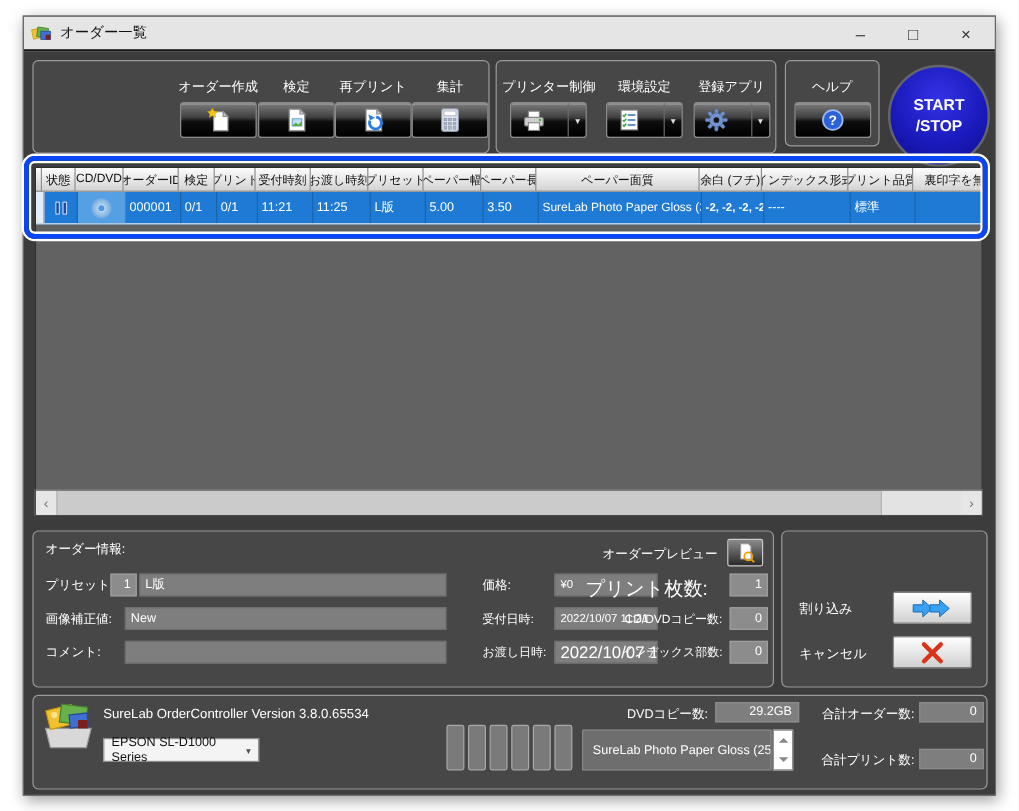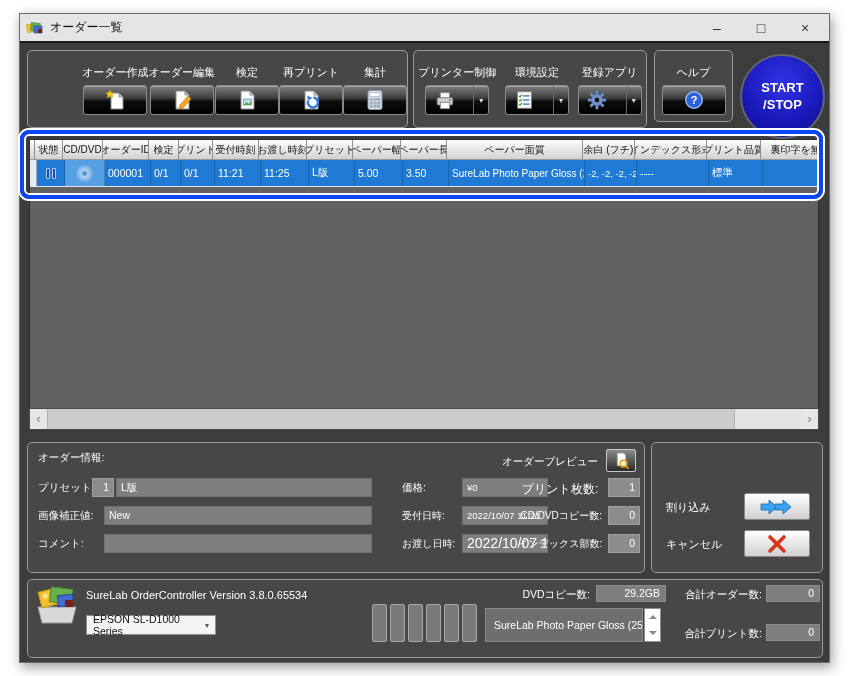--- a/index.html
+++ b/index.html
@@ -64,21 +64,21 @@
   .tcell { border-right:1px solid rgba(0,0,0,.18); display:flex; align-items:center;
     font-size:10.5px; padding:0 3px; white-space:nowrap; overflow:hidden; flex:none; }
   .w-ind{width:5px} .w-status{width:28px} .w-cd{width:40px} .w-oid{width:46px}
   .w-ken{width:30px} .w-pr{width:34px} .w-at{width:46px} .w-dt{width:48px}
   .w-ps{width:46px} .w-pw{width:48px} .w-pl{width:46px} .w-surf{width:136px}
   .w-mar{width:52px} .w-idx{width:72px} .w-q{width:54px} .w-bk{width:80px}
   .tcell.w-ind { background:#e4ecf5; border-right:1px solid #9ab; }
   .tcell.w-cd  { background:#55a0e2; justify-content:center; }
   .tcell.w-status { justify-content:center; }
   .tcell.w-surf { font-size:10px; }
-  .tcell.w-mar { font-size:9.5px; }
+  .tcell.w-mar { font-size:9.5px;font-weight:bold; }
   .pbars { display:flex; gap:2px; }
   .pbars i { width:4px; height:11px; background:#1d4aa6; border:1px solid #b9d0f2; border-radius:1px; }
   .disc { width:17px; height:17px; border-radius:50%; position:relative; opacity:.8;
     background:radial-gradient(circle,#cfe2f5 0%,#a7cbea 45%,#6aa6de 75%); }
   .disc::after { content:""; position:absolute; inset:5px; border-radius:50%;
     background:#4f97dd; border:1px solid #d9e8f8; }
 
   
   .hscroll { position:absolute; left:9px; top:363px; width:790px; height:22px;
     background:#dedede; border:1px solid #4a4a4a; display:flex; z-index:2; }
@@ -165,30 +165,20 @@
         <span class="tlabel">オーダー作成</span>
         <div class="gbtn">
             <svg width="26" height="24" viewBox="0 0 24 24">
           <path d="M8 5 h8 l4 4 v12 h-12 z" fill="#fdfdfd" stroke="#8a8a8a"></path>
           <path d="M16 5 l4 4 h-4 z" fill="#cfcfcf" stroke="#8a8a8a"></path>
           <path d="M7 2 l1.3 2.6 2.8.4 -2 2 .5 2.8 -2.6-1.4 -2.6 1.4 .5-2.8 -2-2 2.8-.4z" fill="#f5c518" stroke="#c89a00" stroke-width="0.5"></path>
         </svg>
           </div>
       </div>
       <div class="tbtn">
-        <span class="tlabel">オーダー編集</span>
-        <div class="gbtn">
-            <svg width="26" height="24" viewBox="0 0 24 24">
-          <path d="M6 3 h9 l4 4 v14 h-13 z" fill="#fdfdfd" stroke="#8a8a8a"></path>
-          <path d="M15 3 l4 4 h-4 z" fill="#cfcfcf" stroke="#8a8a8a"></path>
-          <path d="M10 17 L18 8 l3 3 -8 9 -4 1z" fill="#f5a623" stroke="#b97a10" stroke-width="0.7"></path>
-        </svg>
-          </div>
-      </div>
-      <div class="tbtn">
         <span class="tlabel">検定</span>
         <div class="gbtn">
             <svg width="26" height="24" viewBox="0 0 24 24">
           <path d="M6 3 h9 l4 4 v14 h-13 z" fill="#fdfdfd" stroke="#8a8a8a"></path>
           <path d="M15 3 l4 4 h-4 z" fill="#cfcfcf" stroke="#8a8a8a"></path>
           <rect x="8.5" y="11" width="8" height="6" fill="#bfe0f2" stroke="#4a90c0" stroke-width="0.7"></rect>
           <path d="M8.5 17 l3-3 2 2 3-3 v4z" fill="#58a840"></path>
         </svg>
           </div>
       </div>
@@ -374,21 +364,21 @@
 
       <span class="plabel" style="left:374px;top:38px">価格:</span>
       <div class="fbox" style="left:434px;top:35px;width:86px;font-size:9.5px">¥0</div>
 
       <span class="plabel" style="left:374px;top:66px;font-size:10px">受付日時:</span>
       <div class="fbox" style="left:434px;top:63px;width:86px;font-size:9.5px">2022/10/07 11:21</div>
 
       <span class="plabel" style="left:374px;top:94px;font-size:10px">お渡し日時:</span>
       <div class="fbox" style="left:434px;top:91px;width:86px;font-size:14px">2022/10/07 11:25</div>
 
-      <span class="plabel" style="left:490px;top:38px;width:84px;text-align:center;font-size:12px">プリント枚数:</span>
+      <span class="plabel" style="left:460px;top:38px;width:84px;text-align:right;font-size:16px">プリント枚数:</span>
       <div class="fbox numbox" style="left:580px;top:35px;width:32px">1</div>
 
       <span class="plabel" style="left:490px;top:66px;width:84px;text-align:right;font-size:10px">CD/DVDコピー数:</span>
       <div class="fbox numbox" style="left:580px;top:63px;width:32px">0</div>
 
       <span class="plabel" style="left:490px;top:94px;width:84px;text-align:right;font-size:10px">インデックス部数:</span>
       <div class="fbox numbox" style="left:580px;top:91px;width:32px">0</div>
     </div>
 
     <div class="panel p-act">

